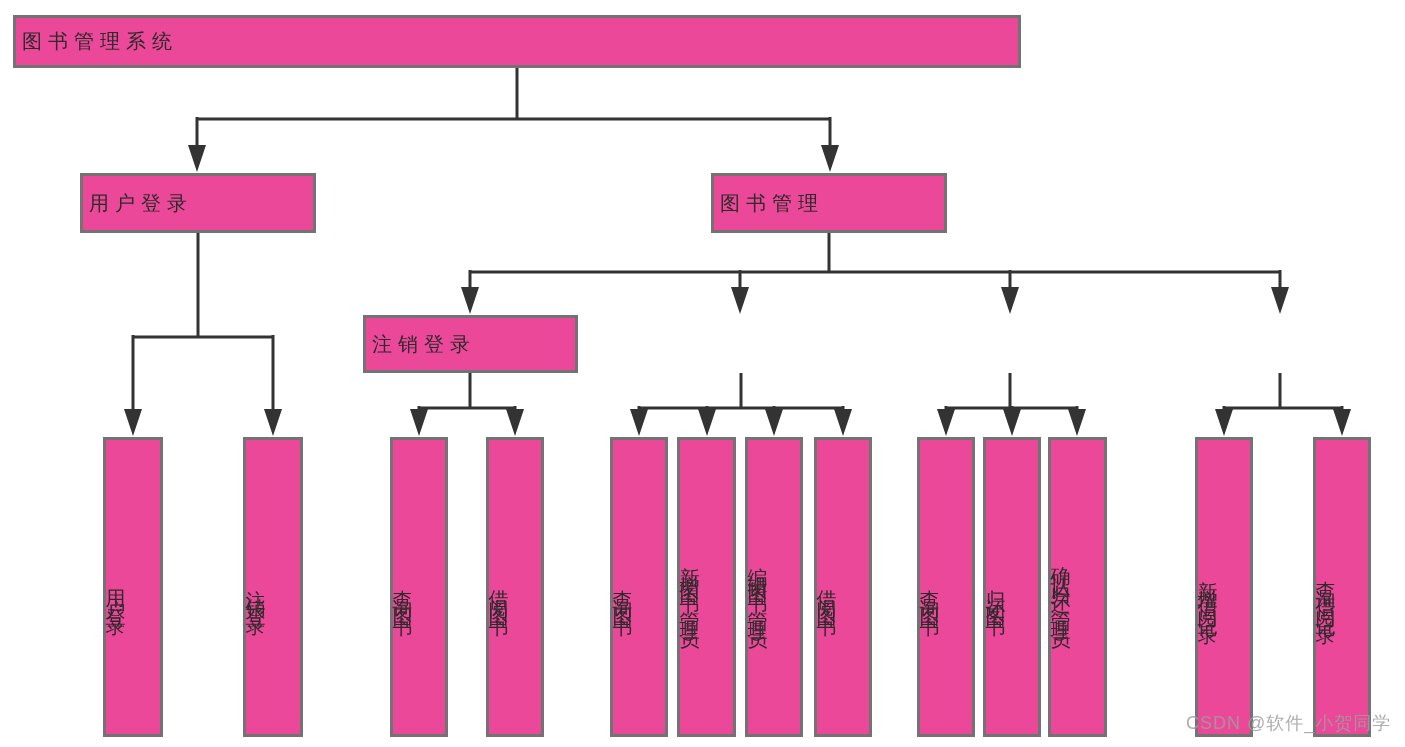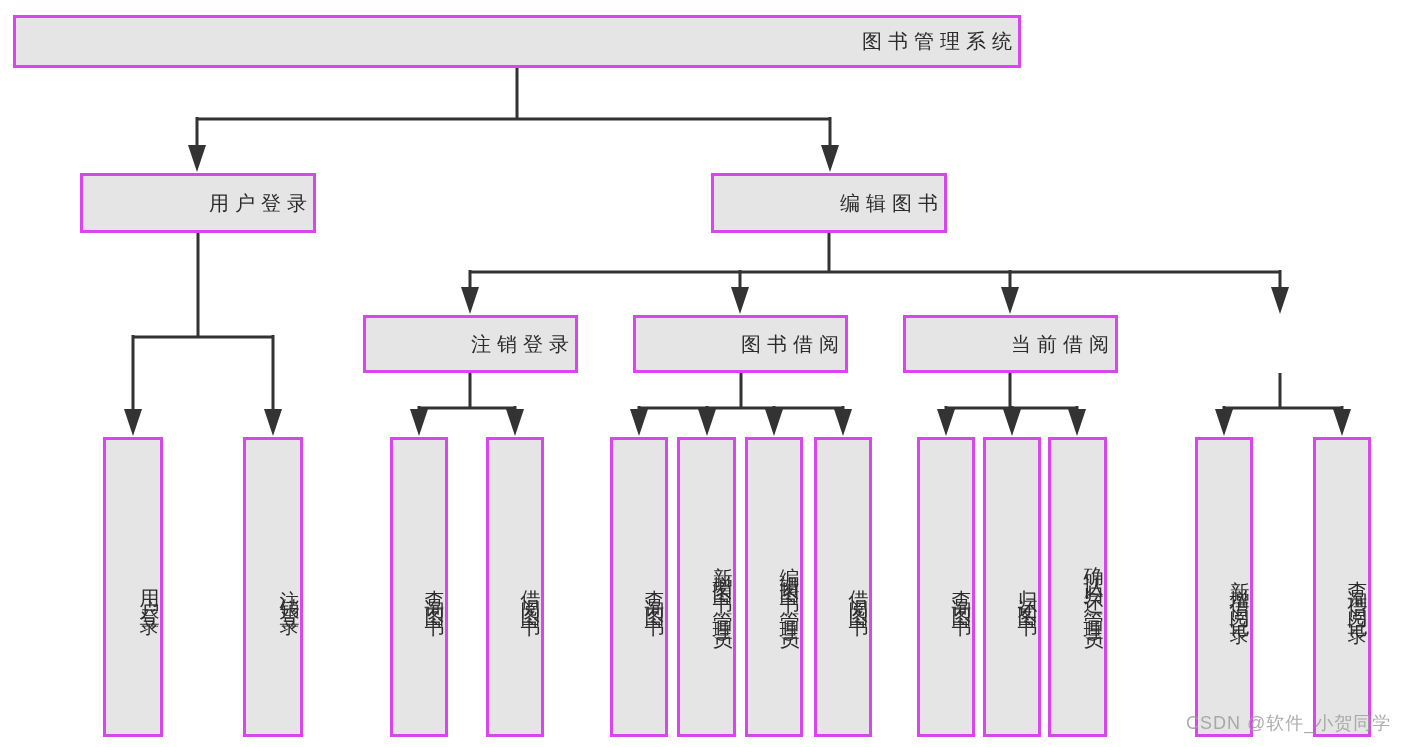--- a/index.html
+++ b/index.html
@@ -6,24 +6,24 @@
   .stage{
     position:relative;
     width:1405px;height:747px;
     background:#ffffff;
     font-family:"Liberation Sans","DejaVu Sans",sans-serif;
     overflow:hidden;
   }
   svg.connectors{position:absolute;left:0;top:0;z-index:1;}
   .box{
     position:absolute;
-    background:#e5e5e5;
-    border:3px solid #d946ef;
+    background:#ec4899;
+    border:3px solid #737373;
     box-sizing:border-box;
-    display:flex;align-items:center;justify-content:flex-end;
+    display:flex;align-items:center;justify-content:flex-start;
     color:#2b2b2b;
     z-index:2;
   }
   .box.h span{
     font-size:20px;
     letter-spacing:6px;
     padding-left:6px; 
     white-space:nowrap;
   }
   .box.v span{
@@ -81,31 +81,25 @@
   </svg>
 
   <div class="box h" style="left:13px;top:15px;width:1008px;height:53px">
     <span>图书管理系统</span>
   </div>
 
   <div class="box h" style="left:80px;top:173px;width:236px;height:60px">
     <span>用户登录</span>
   </div>
   <div class="box h" style="left:711px;top:173px;width:236px;height:60px">
-    <span>编辑图书</span>
+    <span>图书管理</span>
   </div>
 
   <div class="box h" style="left:363px;top:315px;width:215px;height:58px">
     <span>注销登录</span>
-  </div>
-  <div class="box h" style="left:633px;top:315px;width:215px;height:58px">
-    <span>图书借阅</span>
-  </div>
-  <div class="box h" style="left:903px;top:315px;width:215px;height:58px">
-    <span>当前借阅</span>
   </div>
 
   <div class="box v" style="left:103px;top:437px;width:60px;height:300px">
     <span>用户登录</span>
   </div>
   <div class="box v" style="left:243px;top:437px;width:60px;height:300px">
     <span>注销登录</span>
   </div>
 
   <div class="box v" style="left:390px;top:437px;width:58px;height:300px">

